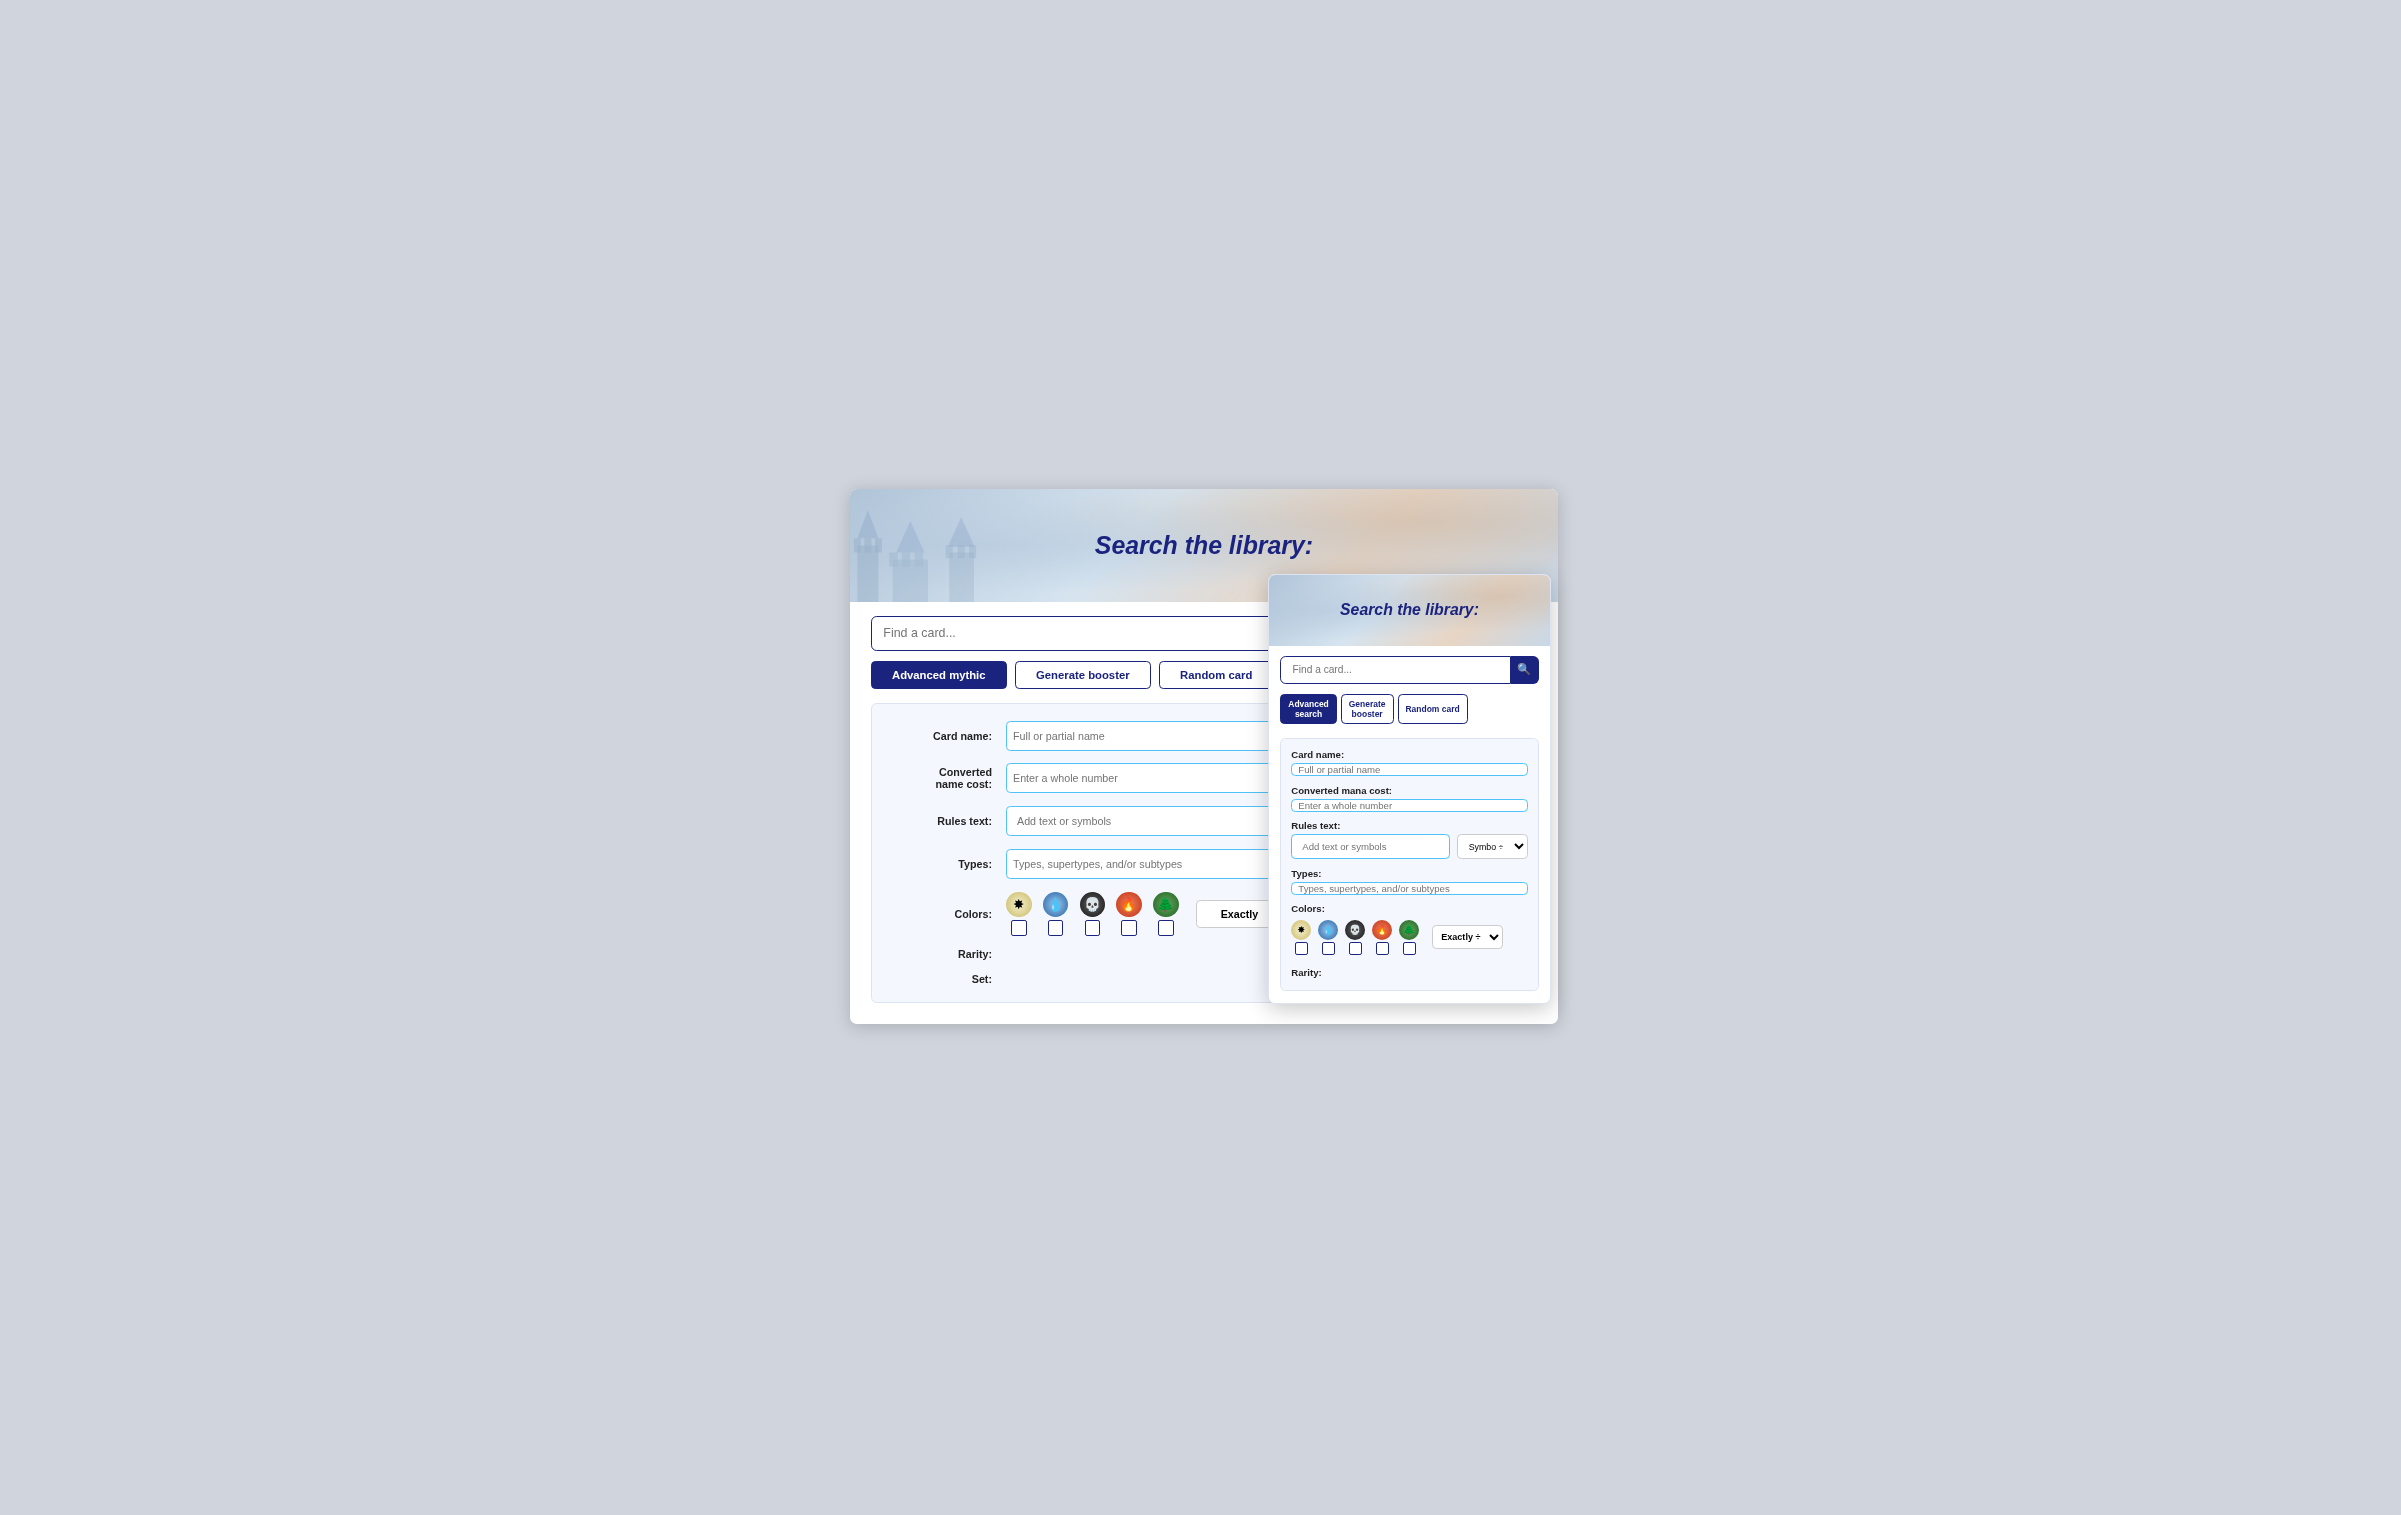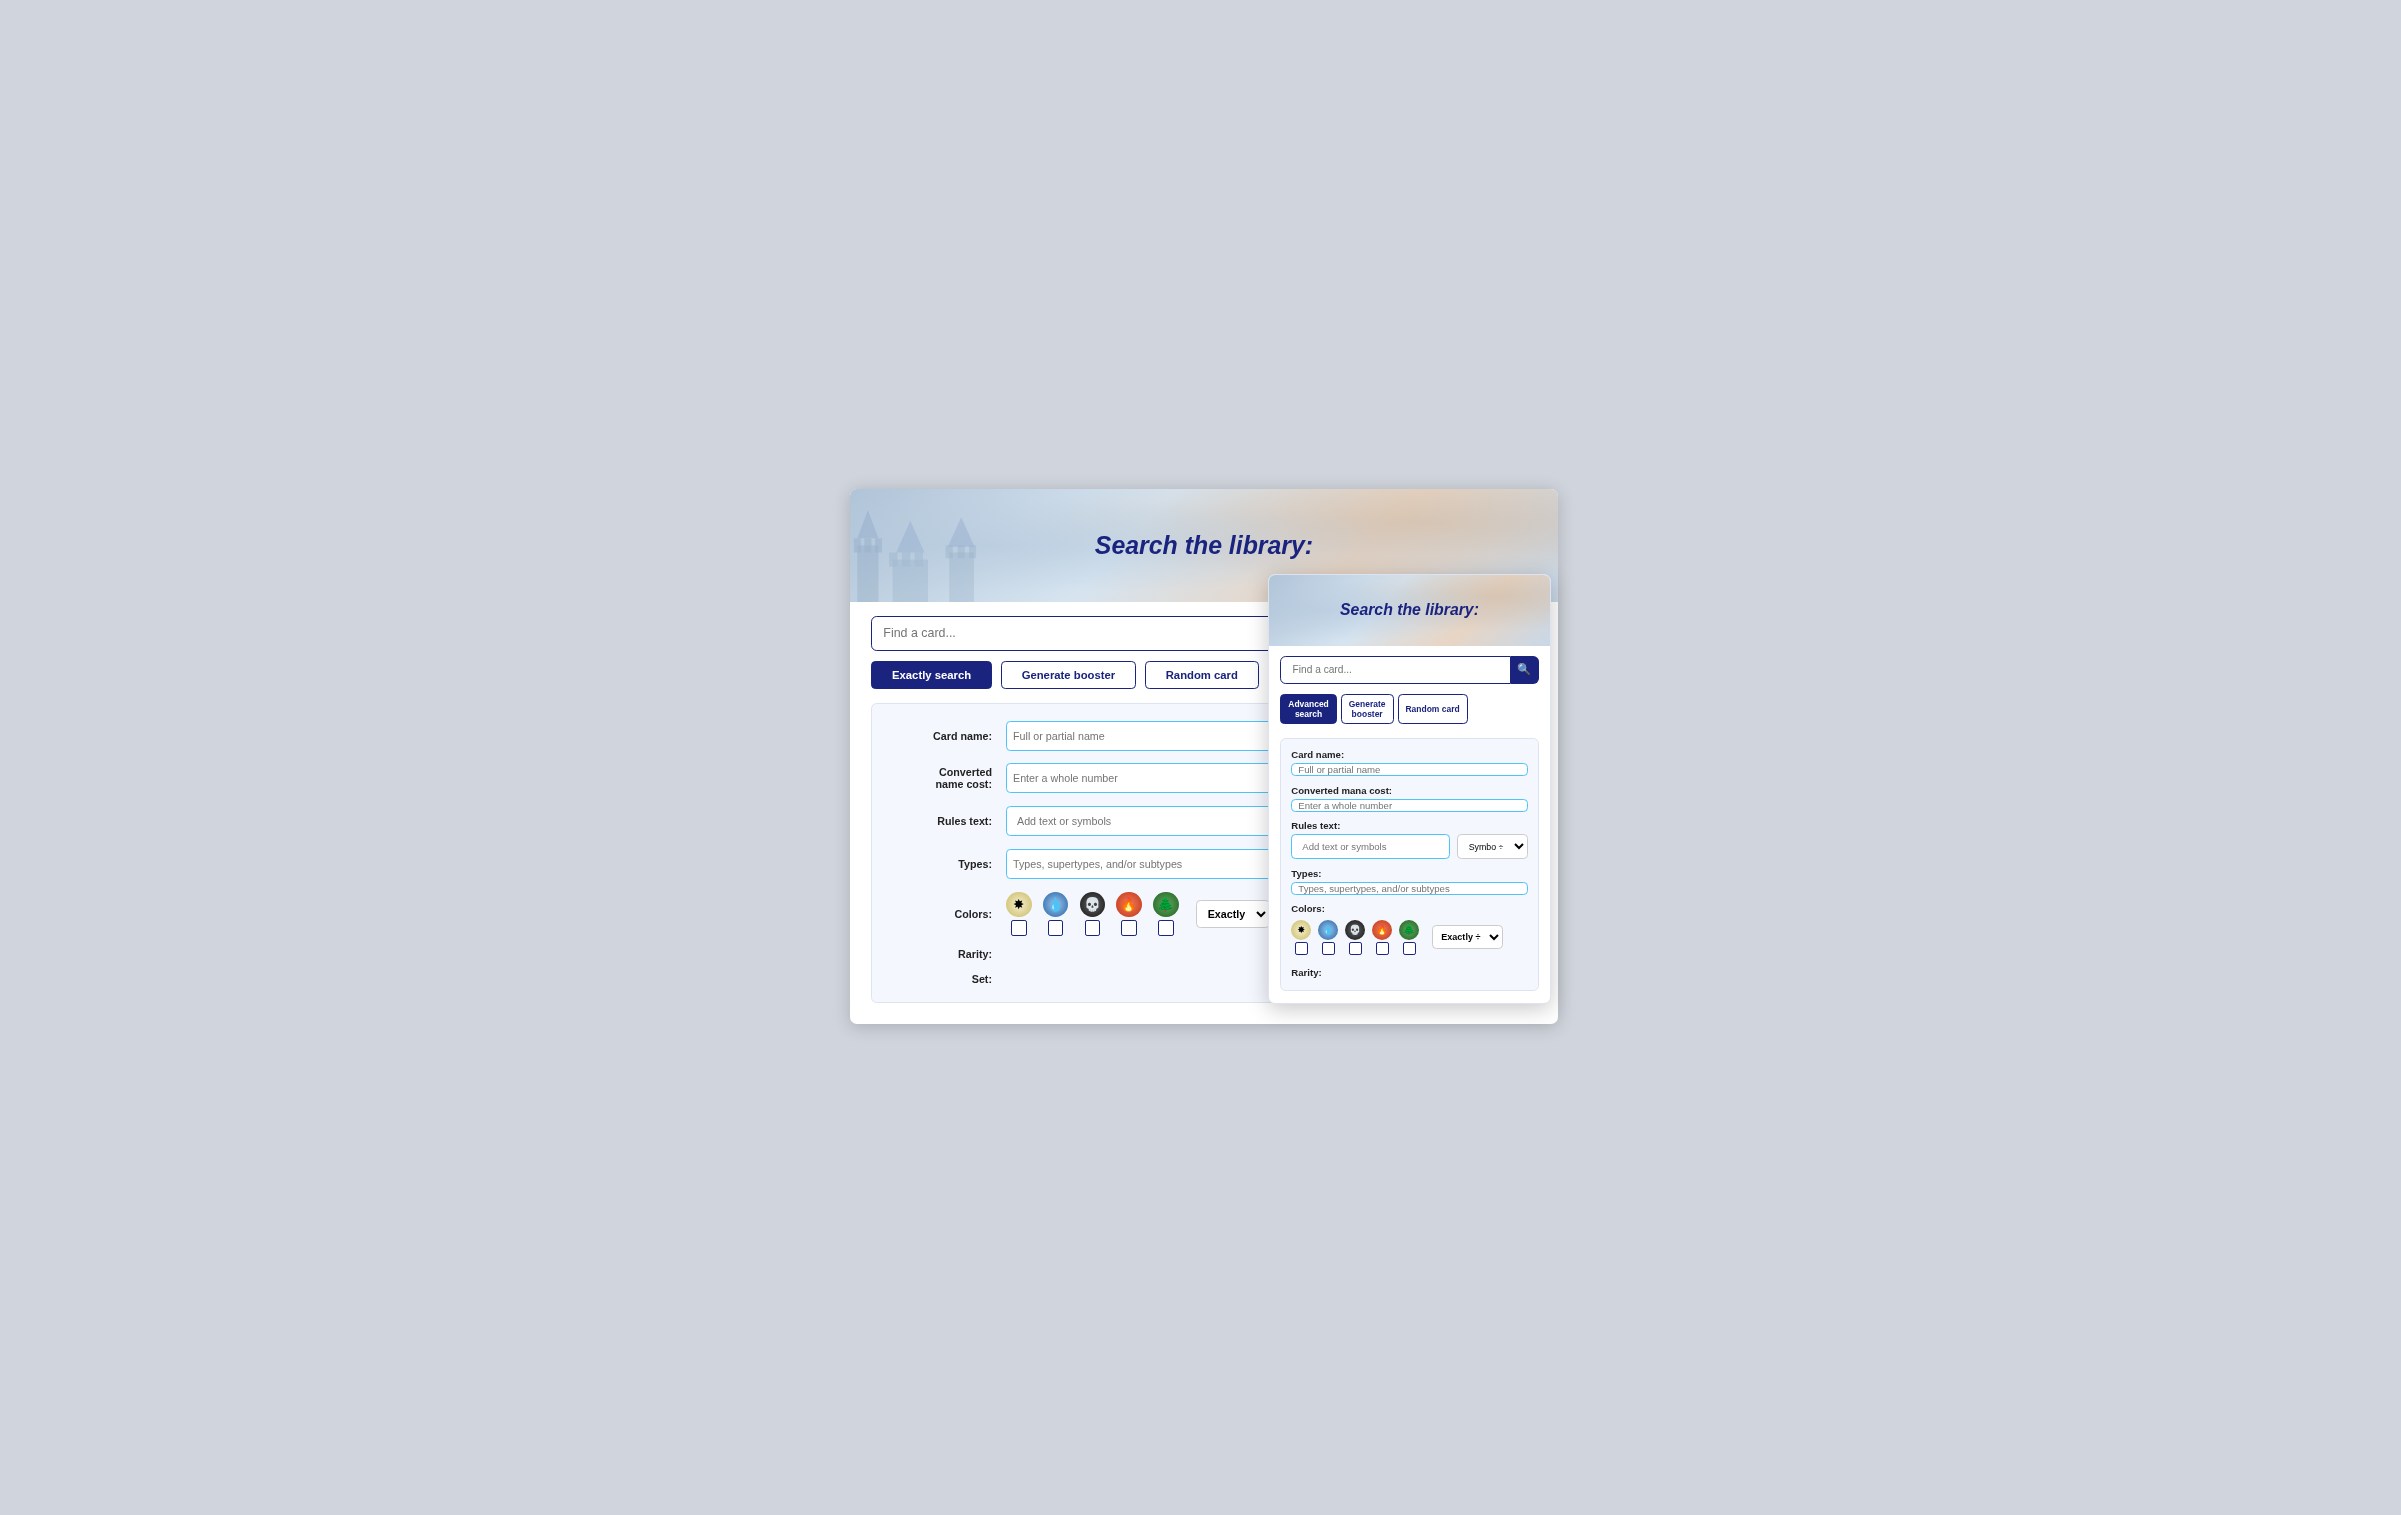--- a/index.html
+++ b/index.html
@@ -224,21 +224,21 @@
       border-radius: 2.1px;
       cursor: pointer;
       appearance: none;
       background: #fff;
     }
 
     .exactly-select {
       height: 28px;
       border: 1.1px solid #ccc;
       border-radius: 4.3px;
-      padding: 0 7px;
+      padding: 0 20px;
       font-size: 0.95rem;
       font-weight: 700;
       background: #fff;
       cursor: pointer;
       margin-left: 5.7px;
     }
 
     
     .mana-white { background: radial-gradient(circle, #f5f0d0, #c8b860); }
     .mana-blue  { background: radial-gradient(circle, #a0c8f0, #2060a0); }
@@ -390,21 +390,21 @@
     <div class="main-content">
       <div class="search-row">
         <input class="search-input-main" type="text" placeholder="Find a card..." style="">
         <button class="search-btn-main">
           <span>🔍</span>
         </button>
       </div>
 
       <div class="nav-row">
         <button class="nav-btn active">
-          <span>Exactly search</span>
+          <span>Advanced mythic</span>
         </button>
         <button class="nav-btn inactive">
           <span>Generate booster</span>
         </button>
         <button class="nav-btn inactive">
           <span>Random card</span>
         </button>
       </div>
 
       <div class="form-panel">

